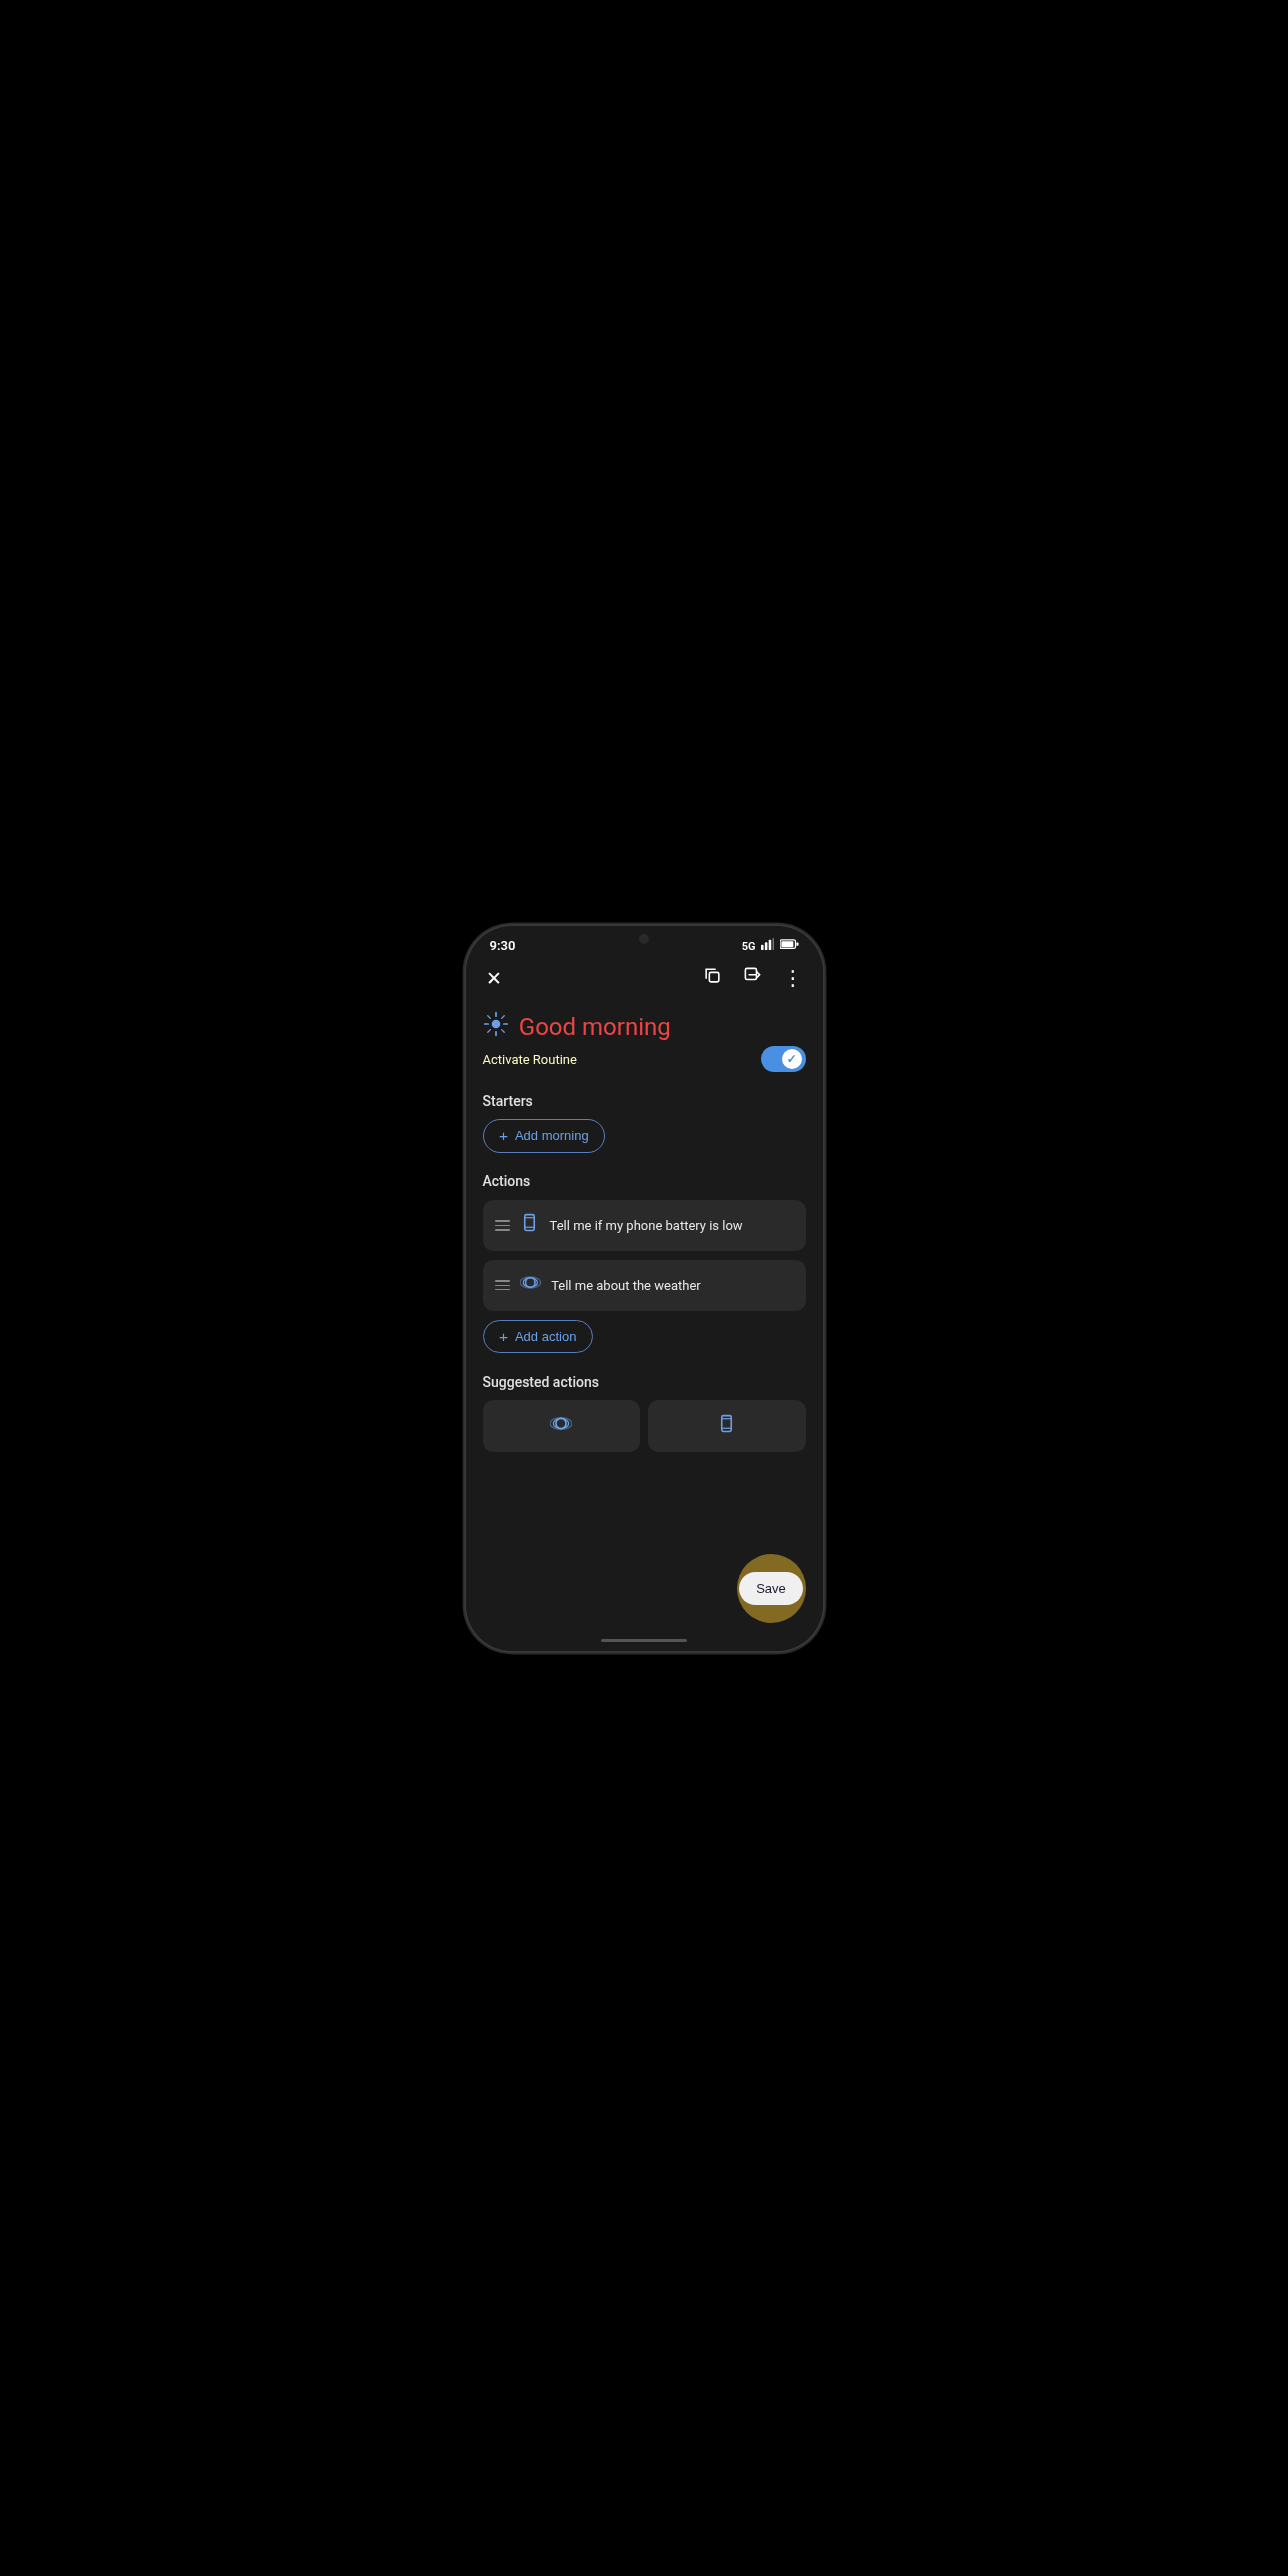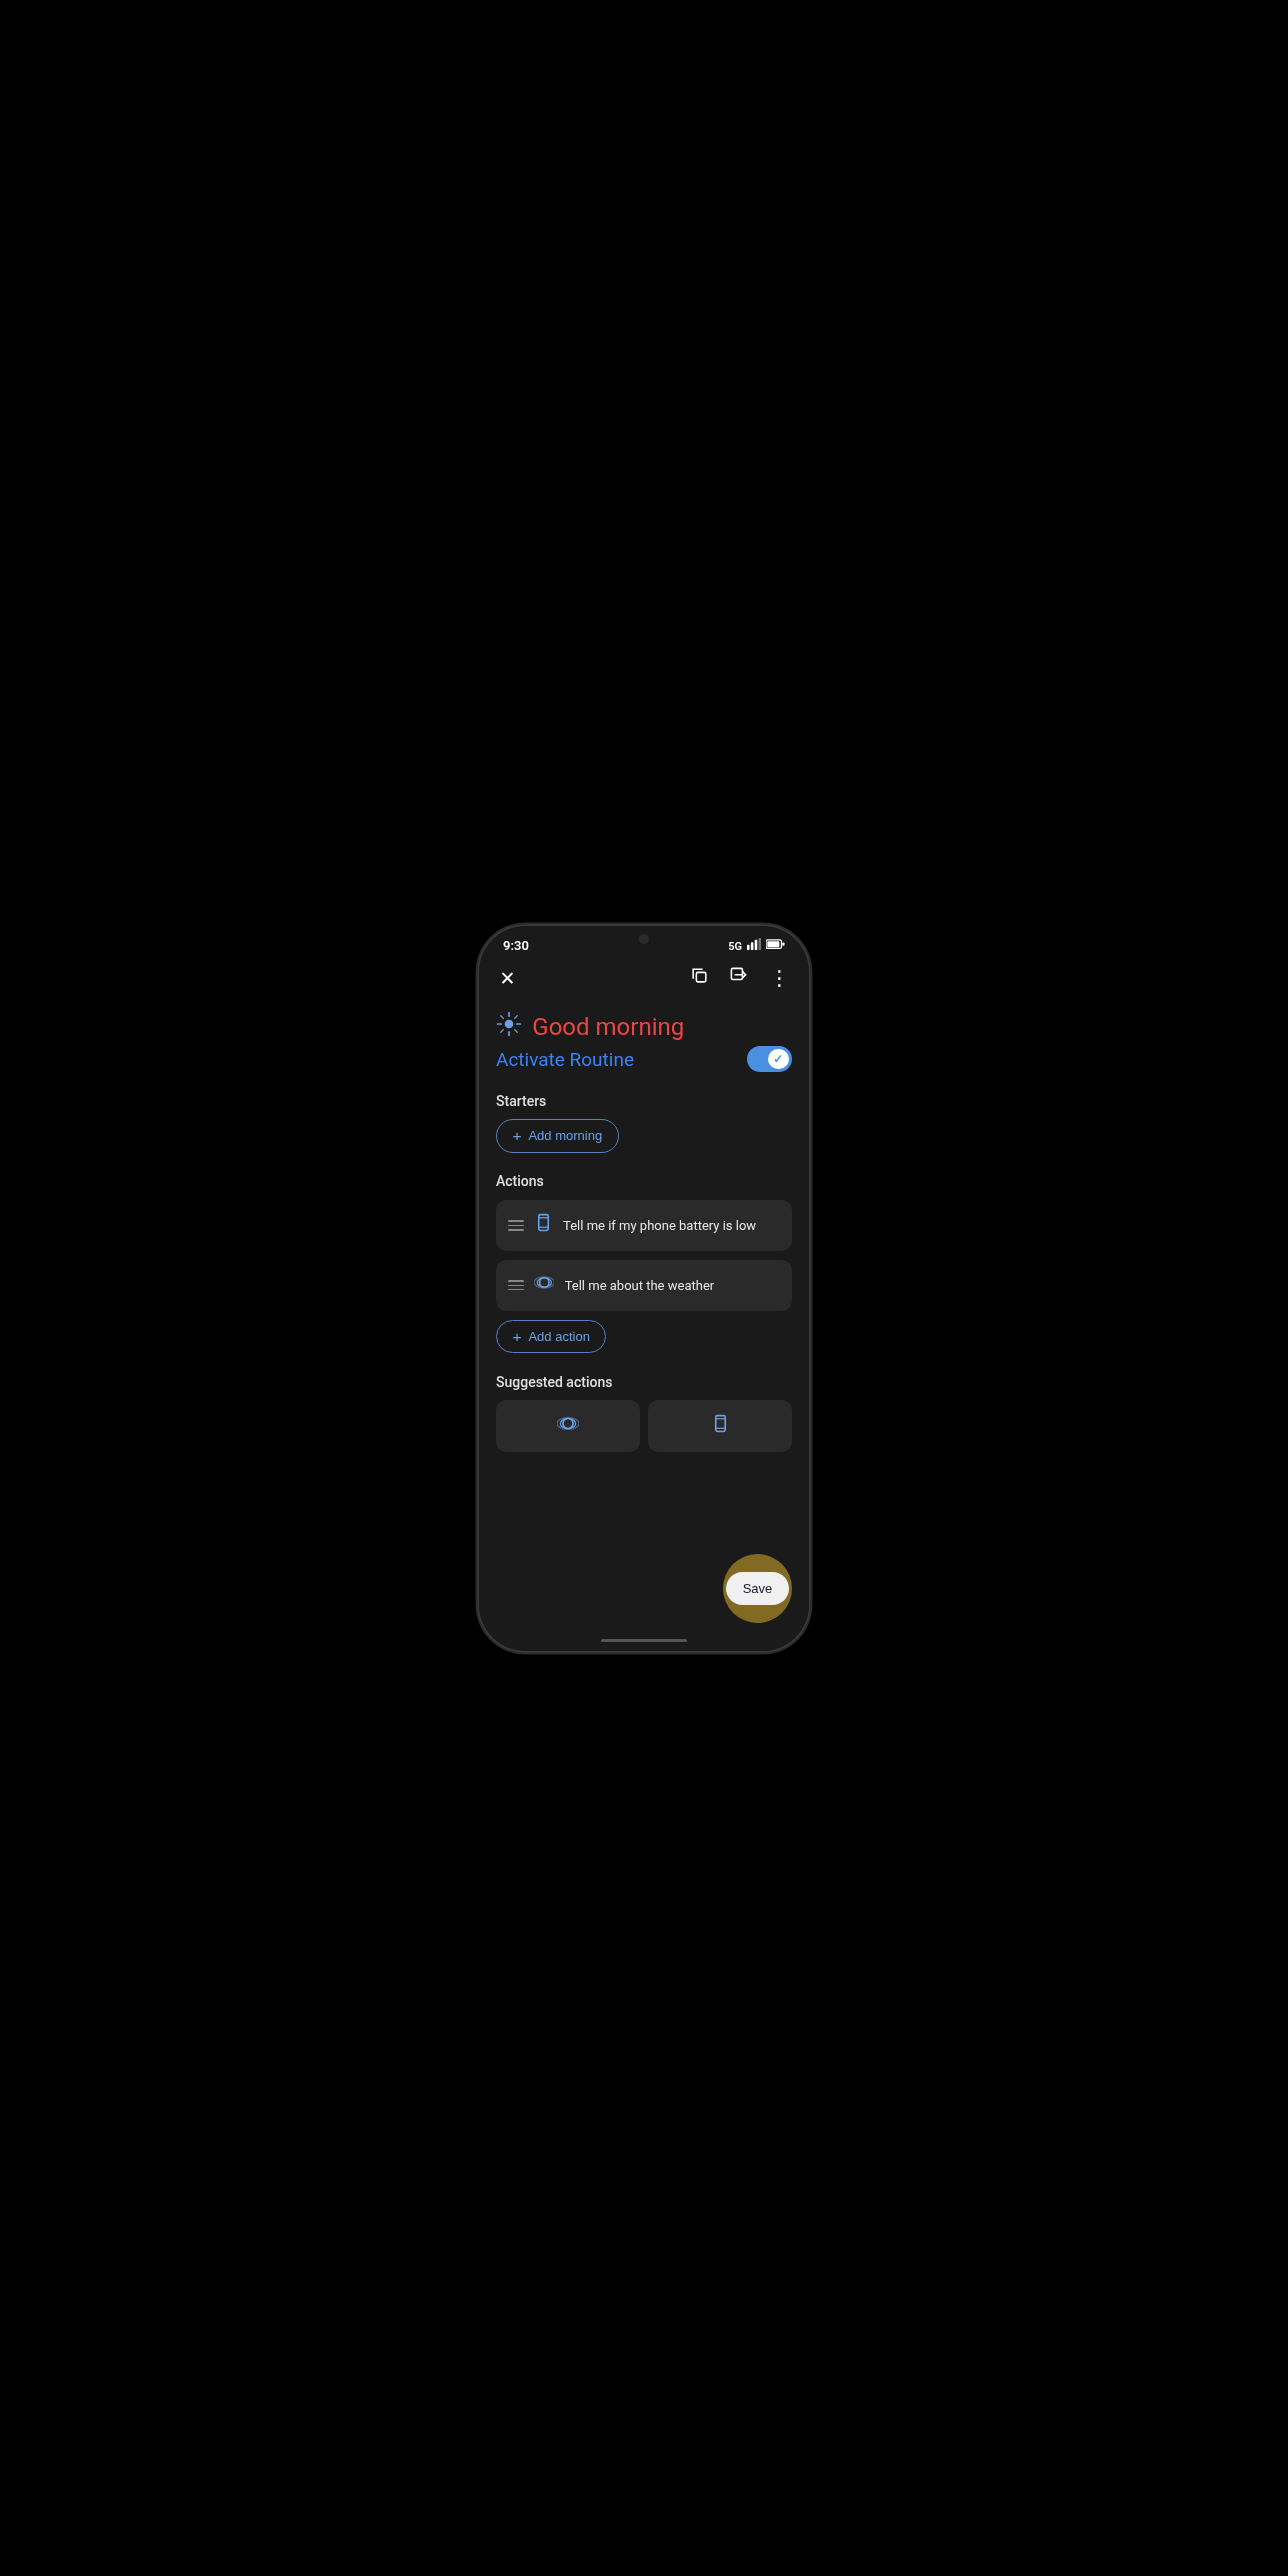--- a/index.html
+++ b/index.html
@@ -6,21 +6,21 @@
     body {
       background: #000;
       display: flex;
       justify-content: center;
       align-items: center;
       min-height: 100vh;
       font-family: 'Google Sans', Roboto, Arial, sans-serif;
     }
 
     .phone-outer {
-      width: 330px;
+      width: 357px;
       height: 725px;
       background: #1c1c1e;
       border-radius: 46px;
       position: relative;
       box-shadow:
         0 0 0 1.7px #3a3a3c,
         0 0 0 3.4px #2a2a2c,
         0 17px 52px rgba(0,0,0,0.8);
       overflow: hidden;
     }
@@ -144,22 +144,22 @@
     }
 
     
     .activate-row {
       display: flex;
       justify-content: space-between;
       align-items: center;
       margin-bottom: 20.6px;
     }
     .activate-label {
-      color: #3b82f6;
-      font-size: 19px;
+      color: #fef9c3;
+      font-size: 13px;
     }
     .toggle {
       position: relative;
       width: 45px;
       height: 26px;
     }
     .toggle-track {
       width: 45px;
       height: 26px;
       background: #4a90e2;

